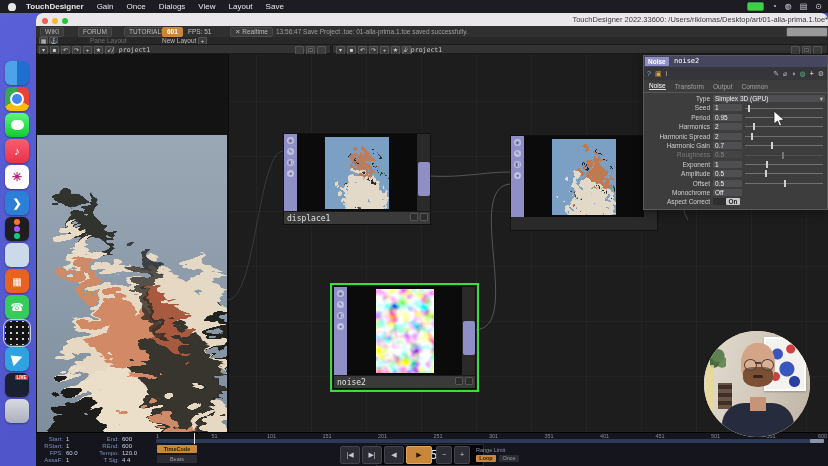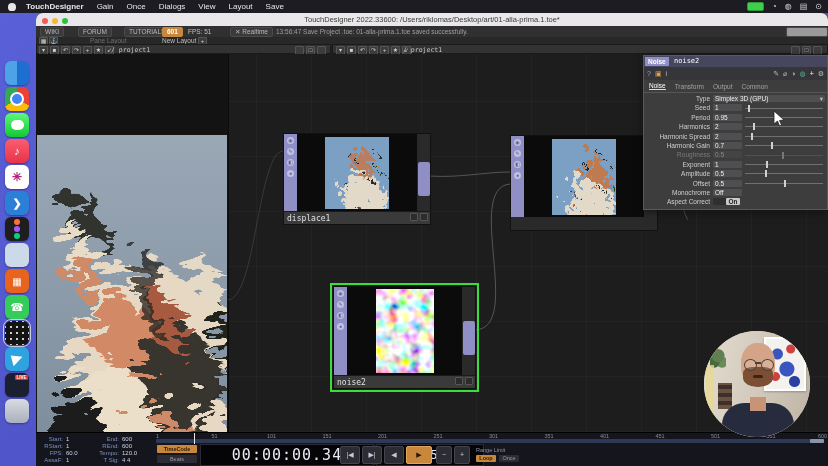--- a/index.html
+++ b/index.html
@@ -16,21 +16,21 @@
   .menubar nav span:first-child{font-weight:bold;}
   .mb-status{position:absolute;right:6px;top:1px;display:flex;gap:8px;align-items:center;height:11px;}
   .batt{width:15px;height:7px;background:#3fcf4a;border-radius:2px;border:1px solid #2a9c33;}
   .sticon{font-size:8px;color:#ddd;line-height:11px;}
   
   .window{position:absolute;left:36px;top:13px;width:792px;height:453px;background:#262626;
     border-radius:7px 7px 0 0;z-index:10;}
   .titlebar{position:absolute;left:0;top:0;right:0;height:13px;background:#e9e7ea;
     border-radius:7px 7px 0 0;}
   .tl{position:absolute;top:4.5px;width:6px;height:6px;border-radius:50%;}
-  .titletext{position:absolute;left:0;right:0;top:2px;text-align:center;font-size:7.5px;
+  .titletext{position:absolute;left:0;right:0;top:2px;text-align:right;font-size:7.5px;
     color:#3a3a3a;white-space:nowrap;}
   .tbar1{position:absolute;left:0;top:13px;right:0;height:11px;background:#303030;border-bottom:1px solid #1e1e1e;}
   .tbar2{position:absolute;left:0;top:24px;right:0;height:7px;background:#282828;}
   .pathrow{position:absolute;left:0;top:31px;right:0;height:10px;background:#222;}
   .tbtn{position:absolute;top:1px;height:8px;line-height:8px;font-size:6.5px;color:#b9b9b9;
     padding:0 4px;background:#3a3a3a;border:1px solid #4a4a4a;border-radius:2px;}
   .badge{background:#c9873b;color:#fff;border-color:#c9873b;font-weight:bold;}
   .msg{position:absolute;top:2px;font-size:6.5px;color:#9f9f9f;white-space:nowrap;}
   .minibox{display:inline-block;width:7px;height:7px;background:#3c3c3c;border:1px solid #555;
     border-radius:1px;font-size:6px;line-height:7px;text-align:center;color:#cfcfcf;}
@@ -535,21 +535,20 @@
           <span class="tick" style="left: 555px;">501</span>
           <span class="tick" style="left: 610.5px;">551</span>
           <span class="tick" style="left: 662px;">600</span>
         </div>
       <div class="rangebar">
           <span class="rangeend"></span>
         </div>
       <div class="playhead"></div>
       <div class="modebtn" style="top:12px;background:#c9873b;color:#2a1a08;font-weight:bold;">TimeCode</div>
       <div class="modebtn" style="top:22px;background:#2c2c34;color:#9a9aa5;">Beats</div>
-      <div class="tcdisp">00:00:00.34</div>
       <div class="frdisp">35</div>
       <div class="trbtn" style="left:304px;">|◀</div>
       <div class="trbtn" style="left:326px;">▶|</div>
       <div class="trbtn" style="left:348px;">◀</div>
       <div class="trbtn play" style="left:370px;">▶</div>
       <div class="trbtn" style="left:400px;width:14px;">−</div>
       <div class="trbtn" style="left:418px;width:14px;">+</div>
       <div class="rl-label" style="left:440px;top:14px;">Range Limit</div>
       <div class="rl-btn" style="left:440px;top:22px;background:#c9873b;color:#2a1a08;font-weight:bold;">Loop</div>
       <div class="rl-btn" style="left:463px;top:22px;background:#2c2c34;color:#9a9aa5;">Once</div>

